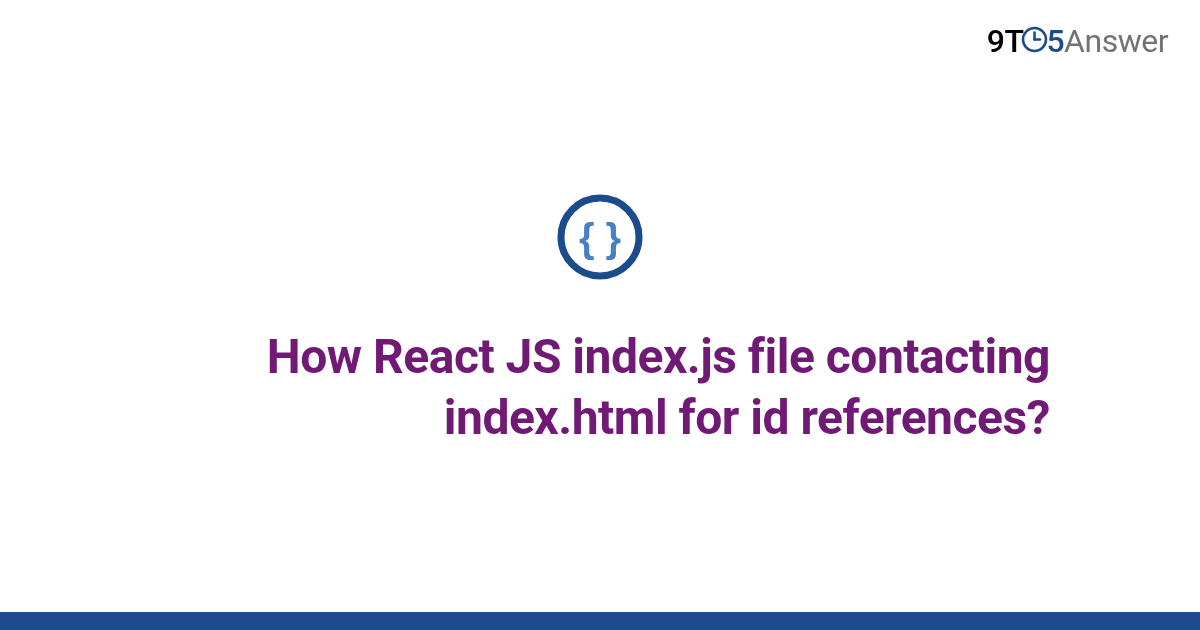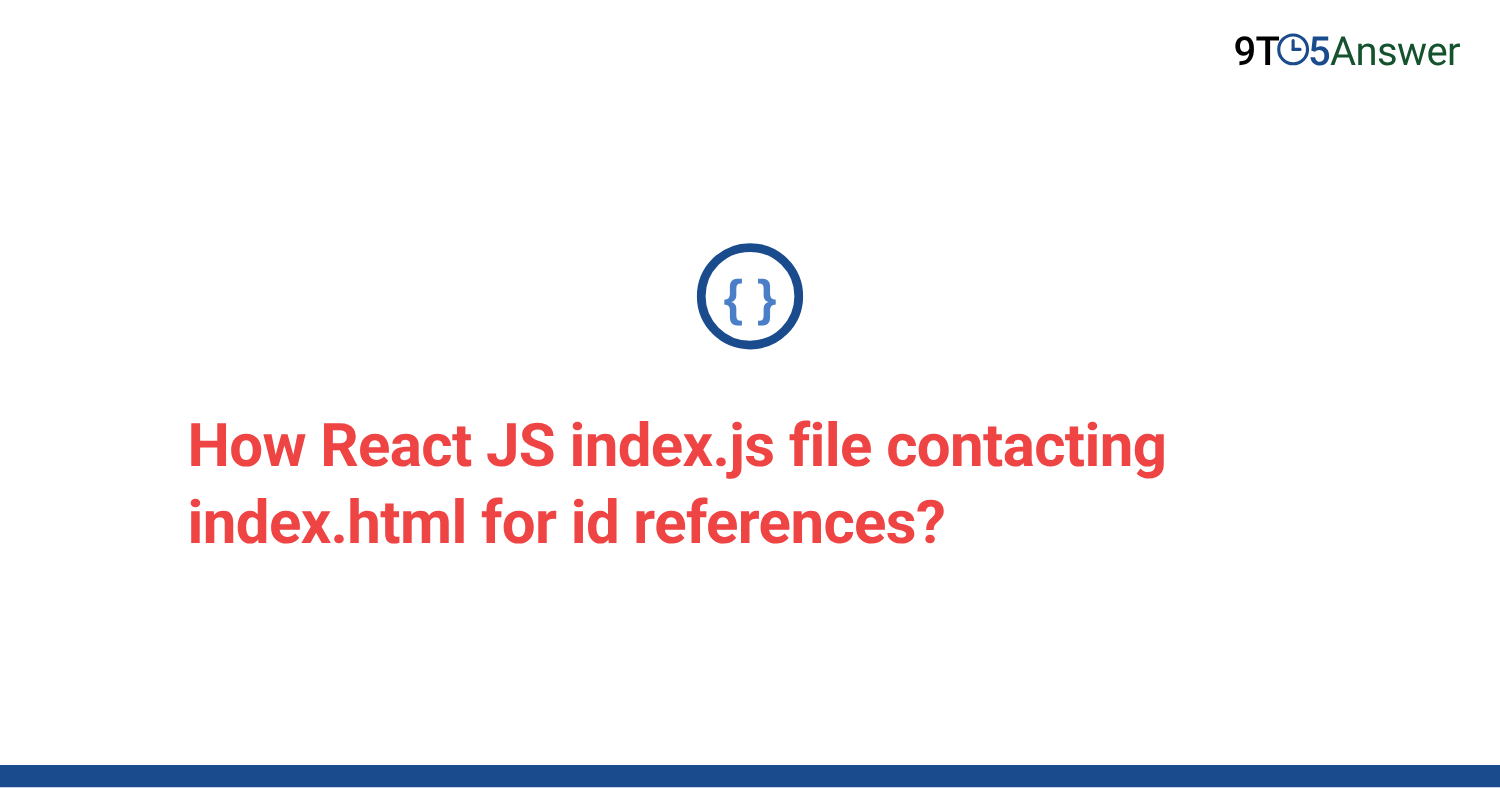--- a/index.html
+++ b/index.html
@@ -32,43 +32,43 @@
       vertical-align: middle;
       margin: 0 -2px;
       position: relative;
       top: -2px;
     }
     .logo-part2 {
       color: #1a4b8c;
       font-weight: 500;
     }
     .logo-part3 {
-      color: #14532d;
+      color: #737373;
       font-weight: 400;
     }
     .content {
       position: absolute;
       top: 0;
       left: 0;
       width: 1200px;
       height: 612px;
       display: flex;
       flex-direction: column;
       align-items: center;
       justify-content: center;
     }
     .icon-wrap {
       margin-bottom: 42px;
       margin-top: 30px;
     }
     .title {
       font-size: 48px;
       font-weight: 700;
-      color: #ef4444;
-      text-align: left;
+      color: #701a75;
+      text-align: right;
       line-height: 1.28;
       max-width: 900px;
       letter-spacing: -0.5px;
     }
     .bottom-bar {
       position: absolute;
       bottom: 0;
       left: 0;
       width: 1200px;
       height: 18px;

